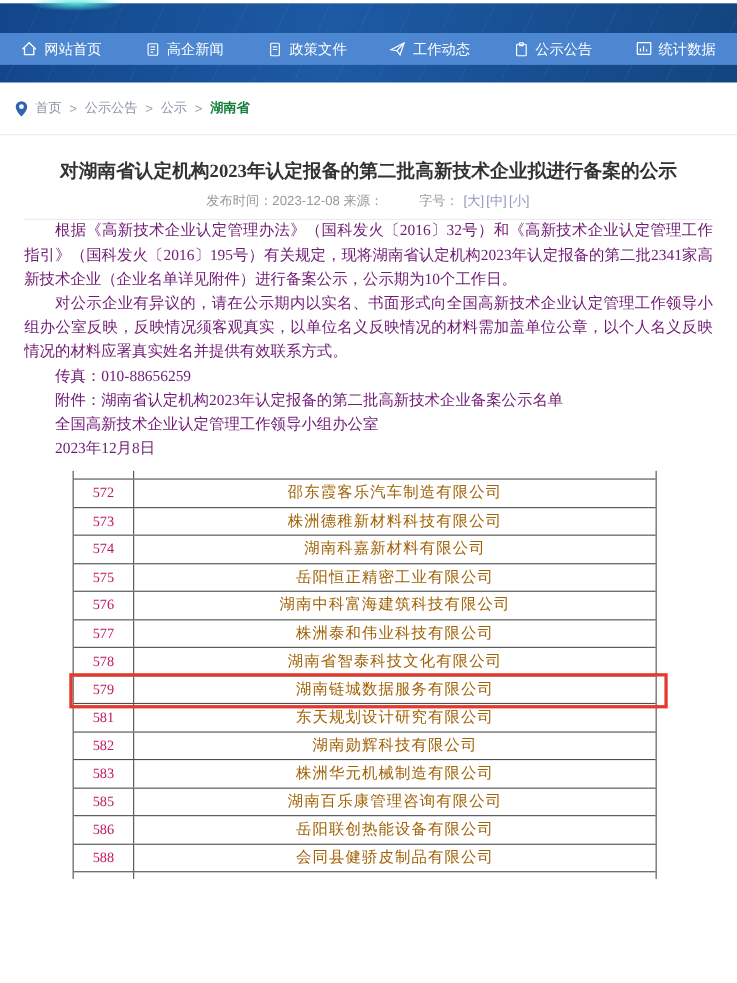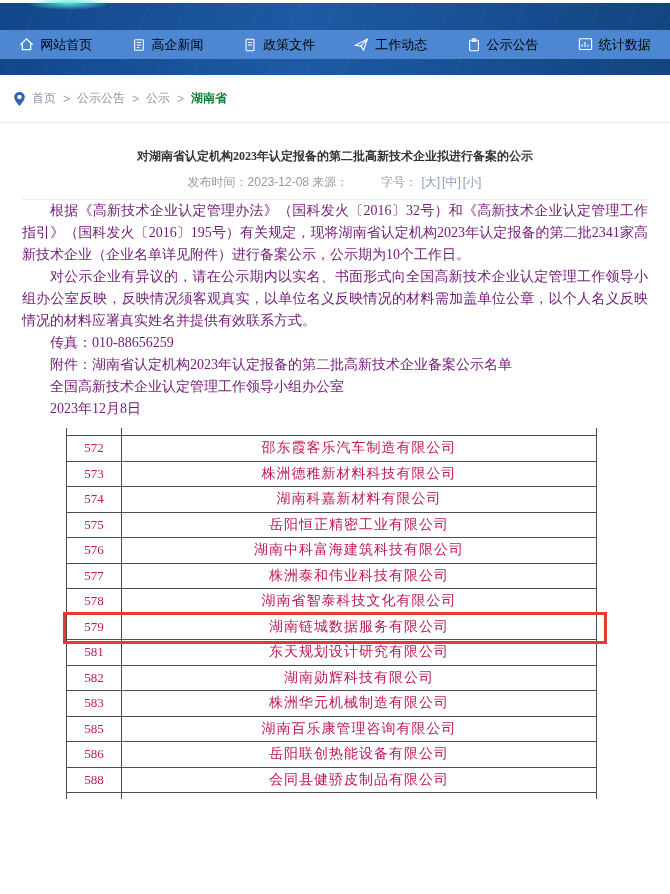--- a/index.html
+++ b/index.html
@@ -10,33 +10,33 @@
   .top-white { height:3px; background:#fff; }
   .banner { position:relative; height:72px;
     background:linear-gradient(100deg,#12468a 0%,#1d5aa4 45%,#174e90 75%,#12457f 100%); }
   .banner::before { content:""; position:absolute; left:26px; top:-6px; width:86px; height:13px;
     border-radius:50%; background:radial-gradient(ellipse, rgba(86,228,216,.95), rgba(86,228,216,0) 70%); }
   .banner::after { content:""; position:absolute; inset:0;
     background:repeating-linear-gradient(115deg, rgba(255,255,255,.045) 0 1px, transparent 1px 34px); }
   .nav { position:absolute; left:0; right:0; top:27px; height:29px; background:#4d87d1;
     display:flex; z-index:2; }
   .nav-item { flex:1; display:flex; align-items:center; justify-content:center; gap:6px;
-    color:#000000; font-size:13px; cursor:pointer; white-space:nowrap; }
+    color:#ffffff; font-size:13px; cursor:pointer; white-space:nowrap; }
   .nav-item svg { display:block; }
 
   
   .breadcrumb { height:48px; display:flex; align-items:center; gap:7px; padding:0 14px;
     font-size:12px; color:#8a94a8; border-bottom:1px solid #e7ebf1; }
   .crumb { cursor:pointer; }
   .crumb.current { color:#15803d; font-weight:bold; cursor:default; }
   .crumb-sep { color:#9aa3b5; }
 
   
   .doc-font { font-family:"Liberation Serif","DejaVu Serif",serif; }
-  .article-title { margin:21px 30px 0; text-align:center; font-size:12px; line-height:24px;
+  .article-title { margin:21px 30px 0; text-align:center; font-size:17px; line-height:24px;
     font-weight:bold; color:#333; }
   .meta { margin:6px 22px 0; padding-bottom:8px; border-bottom:1px solid #ebebeb;
     text-align:center; font-size:12px; color:#9a9a9a; }
   .meta .gap { display:inline-block; width:26px; }
   .size-link { color:#8a99bb; margin:0 1px; cursor:pointer; }
 
   .body-text p { margin:0 22px; line-height:22px; font-size:14px; color:#701a75;
     text-align:justify; text-indent:2em; }
   .p-first { margin-top:8px; }
   .fax-line { margin-top:6px; }
@@ -46,21 +46,21 @@
 
   
   .table-wrap { position:relative; margin:8px 0 0 66px; width:531px;
     border-left:1px solid #4d4d4d; border-right:1px solid #4d4d4d;
     font-family:"Liberation Serif","DejaVu Serif",serif; }
   .t-stub { height:8px; border-bottom:1px solid #4d4d4d; display:flex; }
   .t-row { height:25.5px; border-bottom:1px solid #4d4d4d; display:flex; align-items:stretch; }
   .t-no { width:55px; border-right:1px solid #4d4d4d; display:flex; align-items:center;
     justify-content:center; font-size:13px; color:#be185d; }
   .t-company { flex:1; display:flex; align-items:center; justify-content:center;
-    font-size:14px; color:#be185d; letter-spacing:1px; }
+    font-size:14px; color:#a16207; letter-spacing:1px; }
   .t-tail { height:6px; display:flex; }
   .t-tail .t-no { border-right:1px solid #4d4d4d; }
   .highlight-box { position:absolute; left:-4px; right:-11px; height:32px;
     border:3px solid #e4392d; pointer-events:none; }
 </style>
 </head>
 <body>
 
 <div class="top-white"></div>
 

